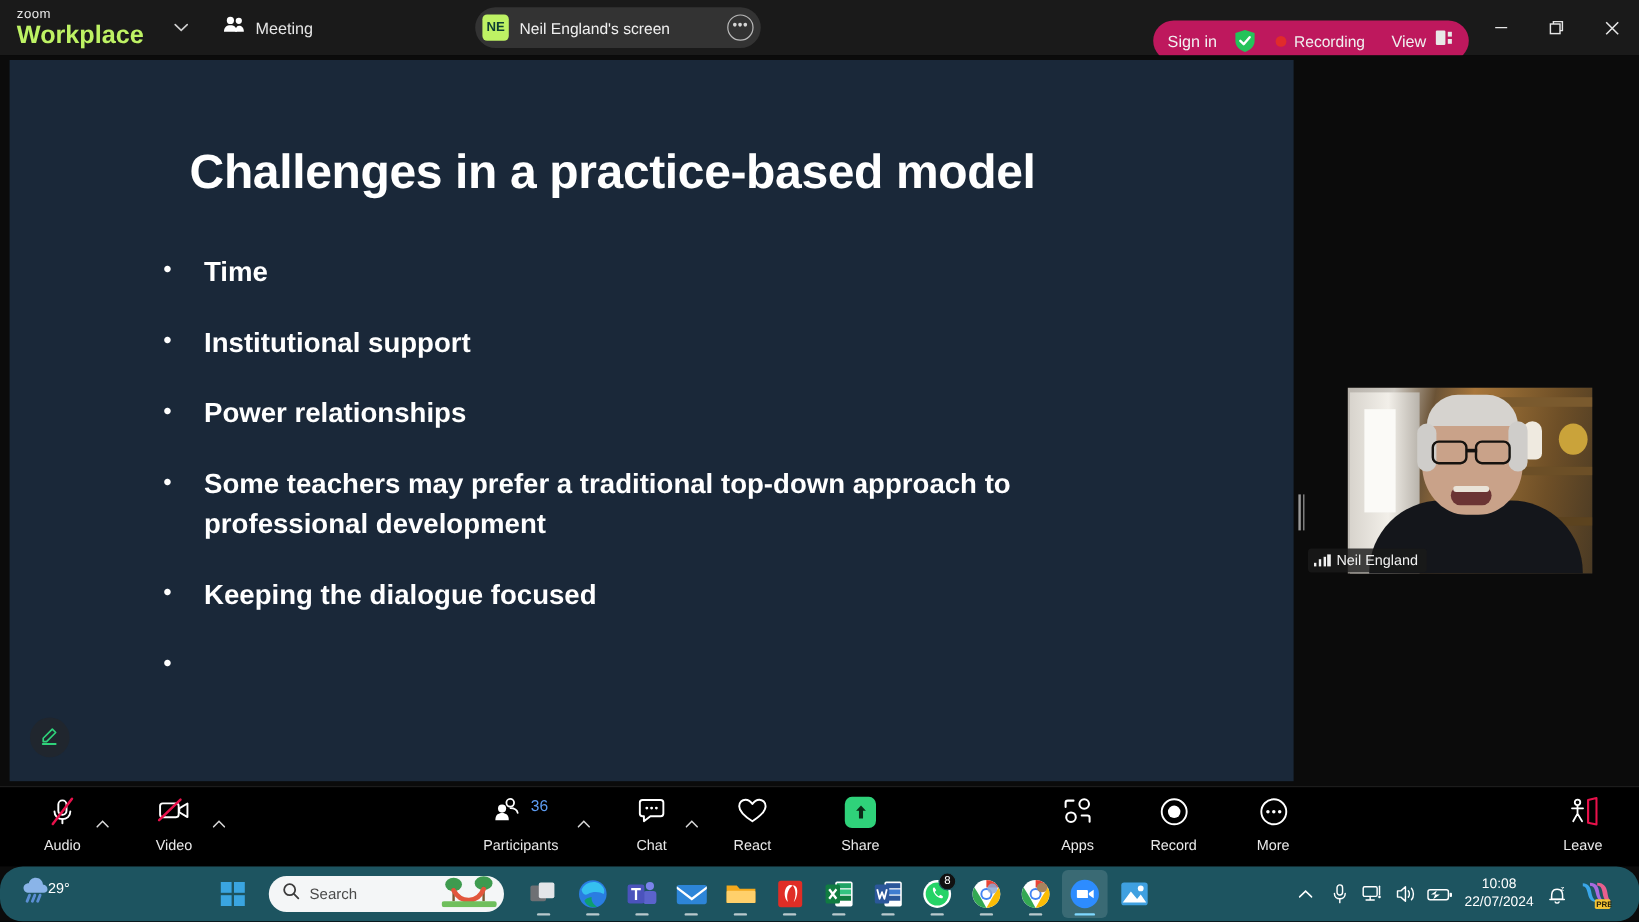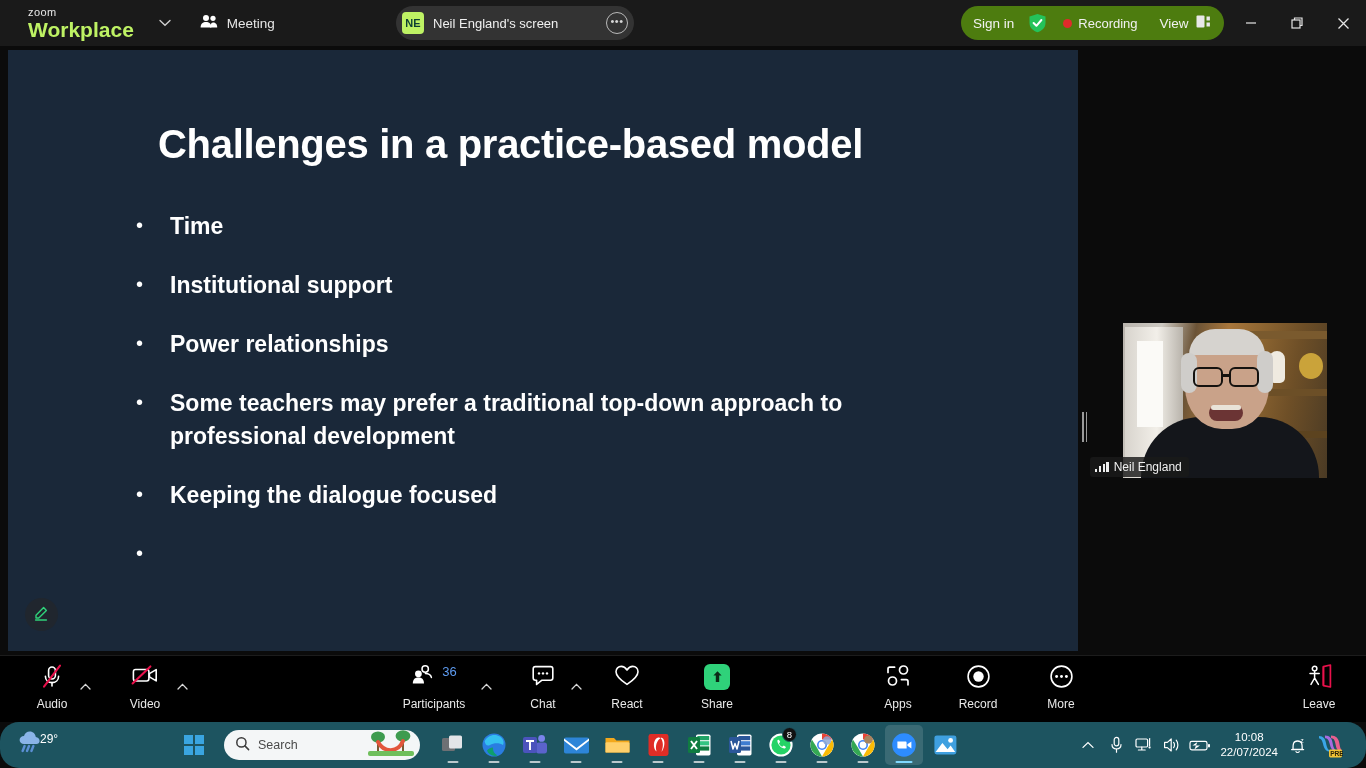--- a/index.html
+++ b/index.html
@@ -10,21 +10,21 @@
     font-family: "Liberation Sans", sans-serif;
   }
   #app { position: relative; width: 1366px; height: 768px; background: #0b0b0b; }
 
   
   .titlebar {
     position: absolute; left: 0; top: 0; width: 1366px; height: 46px;
     background: #1a1a1a;
     display: flex; align-items: center;
   }
-  .zoom-logo { margin-left: 28px; line-height: 1; }
+  .zoom-logo { margin-left: 14px; line-height: 1; }
   .zoom-logo .zl1 { font-size: 11px; color: #e8e8e8; letter-spacing: .4px; display:block; }
   .zoom-logo .zl2 { font-size: 21px; color: #bef264; font-weight: 600; display:block; margin-top: 1px; text-align: right; }
   .tb-chev {
     margin-left: 22px; color: #cfcfcf; font-size: 12px; cursor: pointer;
     display:flex; align-items:center; justify-content:center; width:18px; height:18px;
   }
   .tb-meeting {
     display: flex; align-items: center; gap: 8px; margin-left: 26px; cursor: pointer;
   }
   .tb-meeting .lbl { color: #e6e6e6; font-size: 13.5px; }
@@ -40,22 +40,22 @@
     flex: 0 0 auto;
   }
   .share-pill .sp-label { color: #f0f0f0; font-size: 13px; margin-left: 9px; white-space: nowrap; }
   .sp-more {
     margin-left: auto; width: 22px; height: 22px; border-radius: 50%;
     border: 1.3px solid #b9b9b9; color: #d6d6d6; font-size: 11px;
     display: flex; align-items: center; justify-content: center; cursor: pointer;
     letter-spacing: .5px; line-height: 1; padding-bottom: 4px;
   }
   .right-pill {
-    position: absolute; left: 961px; top: 6px; height: 34px;
-    background: #4d7c0f; border-radius: 17px;
+    position: absolute; left: 961px; top: 17px; height: 34px;
+    background: #be185d; border-radius: 17px;
     display: flex; align-items: center; padding: 0 12px;
   }
   .signin { color: #f2f2f2; font-size: 13.5px; cursor: pointer; }
   .shield { margin-left: 14px; display:flex; align-items:center; cursor:pointer; }
   .rec { margin-left: 16px; display: flex; align-items: center; gap: 6px; cursor: pointer; }
   .rec .dot { width: 9px; height: 9px; border-radius: 50%; background: #e02b2b; }
   .rec .rlbl { color: #f0f0f0; font-size: 13px; }
   .viewbtn { margin-left: 22px; display: flex; align-items: center; gap: 7px; cursor: pointer; }
   .viewbtn .vlbl { color: #f0f0f0; font-size: 13.5px; }
   .wbtns { position: absolute; right: 0; top: 0; height: 46px; display: flex; }

